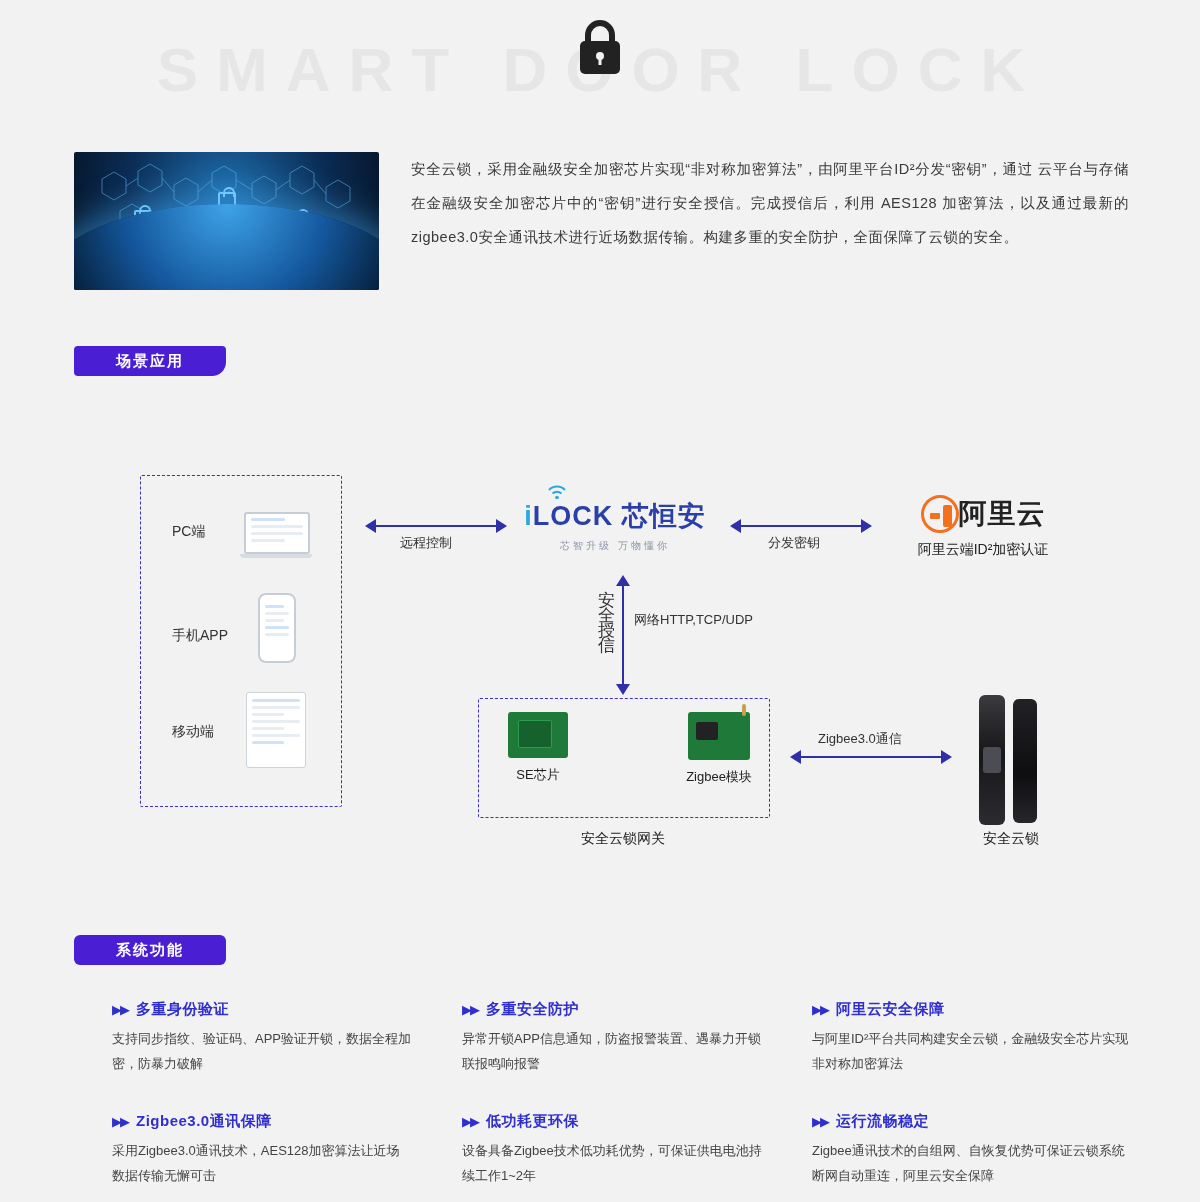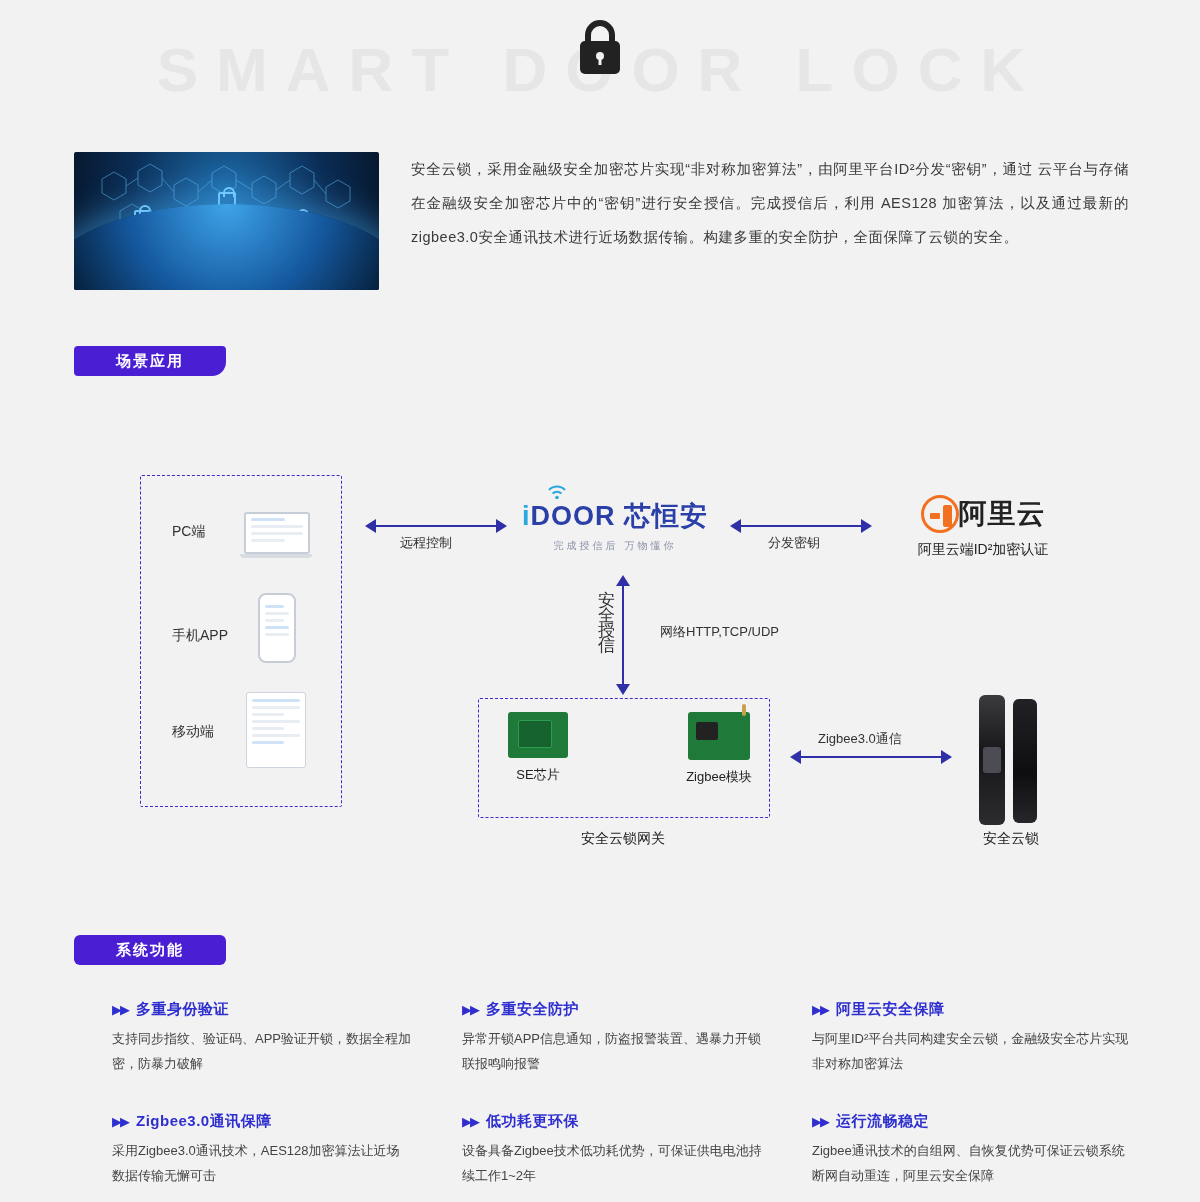--- a/index.html
+++ b/index.html
@@ -250,24 +250,24 @@
   </div>
   <div class="arrow-label" style="left:400px;top:104px;">远程控制</div>
 
   <div class="ismart" style="left:520px;top:68px;">
     <svg class="wifi" viewBox="0 0 18 14">
       <path d="M1 5 A11 11 0 0 1 17 5" fill="none" stroke="#2aa9e0" stroke-width="2"></path>
       <path d="M4.5 8.5 A7 7 0 0 1 13.5 8.5" fill="none" stroke="#2aa9e0" stroke-width="2"></path>
       <circle cx="9" cy="12.5" r="1.8" fill="#2aa9e0"></circle>
     </svg>
     <div class="word">
-      <span class="i">i</span><span class="smart">DOOR</span>
+      <span class="i">i</span><span class="smart">LOCK</span>
       <span class="cn">芯恒安</span>
     </div>
-    <div class="slogan">完成授信后 万物懂你</div>
+    <div class="slogan">芯智升级 万物懂你</div>
   </div>
 
   <div class="arrow-h" style="left:730px;top:89px;width:142px;">
     <div class="tip-l"></div>
       <div class="line"></div>
       <div class="tip-r"></div>
   </div>
   <div class="arrow-label" style="left:768px;top:104px;">分发密钥</div>
 
   <div class="aliyun" style="left:898px;top:65px;">
@@ -277,21 +277,21 @@
     </div>
     <div class="sub">阿里云端ID²加密认证</div>
   </div>
 
   <div class="arrow-v" style="left:616px;top:145px;height:120px;">
     <div class="tip-t"></div>
       <div class="line"></div>
       <div class="tip-b"></div>
   </div>
   <div class="vlabel" style="left:598px;top:163px;">安全授信</div>
-  <div class="arrow-label" style="left:634px;top:193px;margin-left:26px;">网络HTTP,TCP/UDP</div>
+  <div class="arrow-label" style="left:634px;top:181px;">网络HTTP,TCP/UDP</div>
 
   <div class="dash-box gw-box"></div>
 
   <div class="chip" style="left:498px;top:282px;width:80px;">
     <div class="body se"></div>
     <div class="cap">SE芯片</div>
   </div>
   <div class="chip" style="left:676px;top:282px;width:86px;">
     <div class="body zb"></div>
     <div class="cap">Zigbee模块</div>

